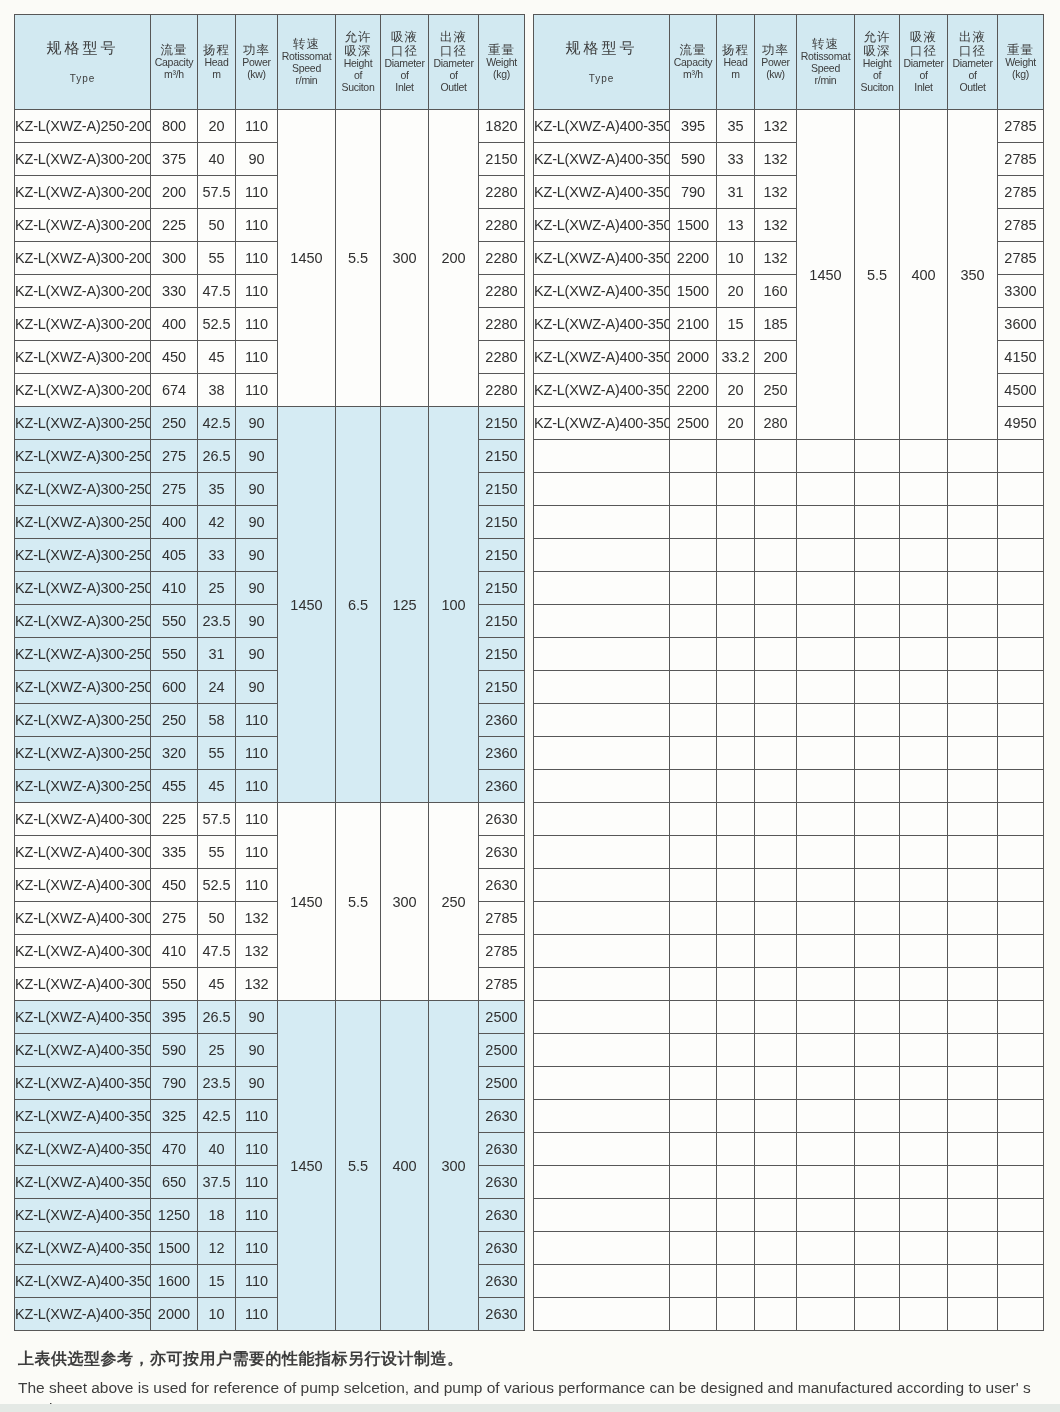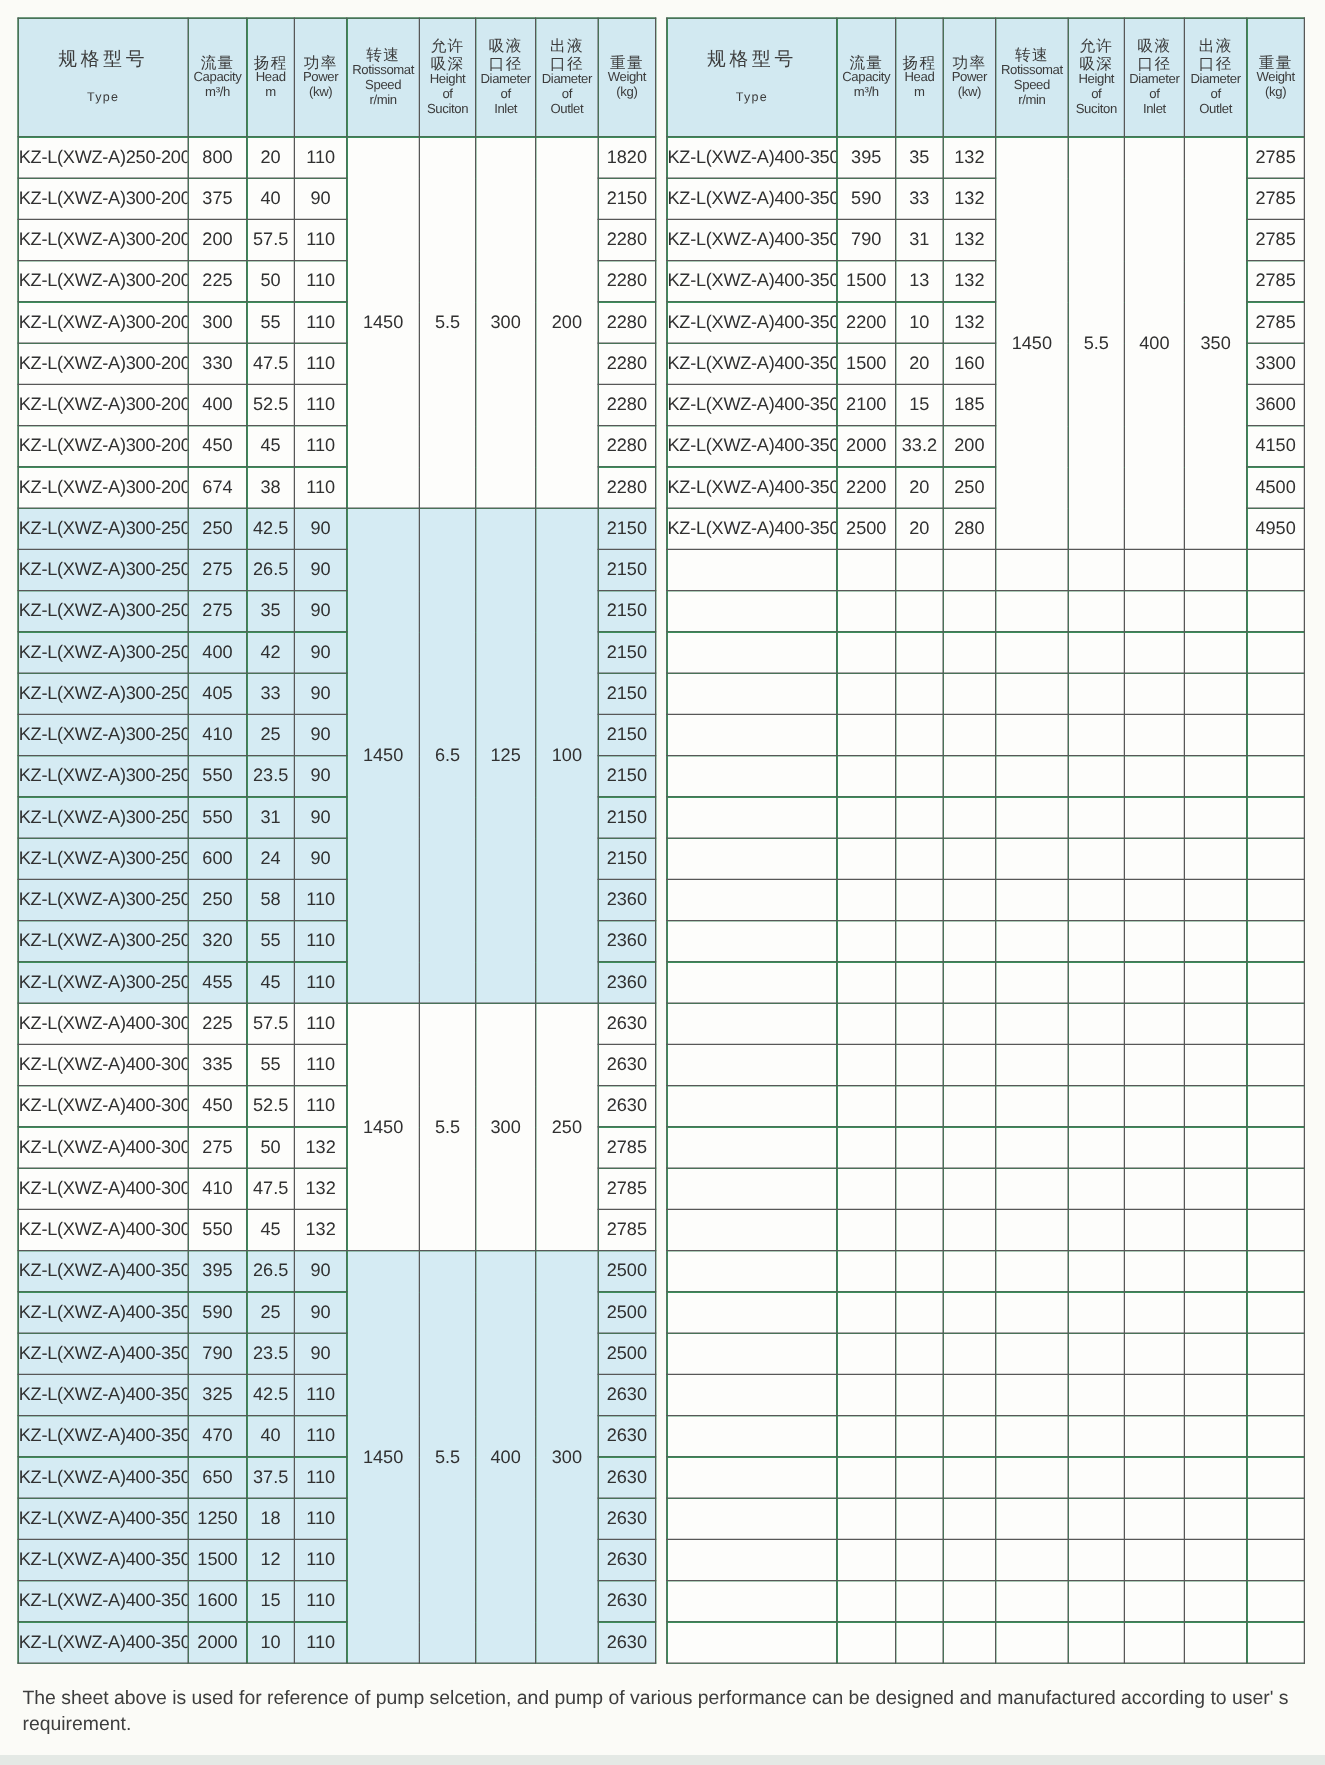--- a/index.html
+++ b/index.html
@@ -10,21 +10,21 @@
     color:#333;
     position:relative;
     overflow:hidden;
   }
   .sheet{padding:14px 14px 0 14px;}
   .tables{display:flex;gap:8px;align-items:flex-start;}
   table.spec{
     border-collapse:collapse;
     table-layout:fixed;
     width:510px;
-    background:#22c55e;
+    background:#0f766e;
   }
   table.spec th, table.spec td{
     border:1px solid #575757;
     padding:0;
     overflow:hidden;
     text-align:center;
     vertical-align:middle;
   }
   table.spec thead th{
     height:94px;
@@ -852,16 +852,17 @@
             <td></td>
             <td></td>
             <td></td>
             <td></td>
             <td></td>
           </tr>
         </tbody>
       </table>
   </div>
   <div class="footer">
+    <p class="zh">上表供选型参考，亦可按用户需要的性能指标另行设计制造。</p>
     <p class="en">The sheet above is used for reference of pump selcetion, and pump of various performance can be designed and manufactured according to user' s requirement.</p>
   </div>
 </div>
 <div class="bottom-strip"></div>
 
 </body></html>

